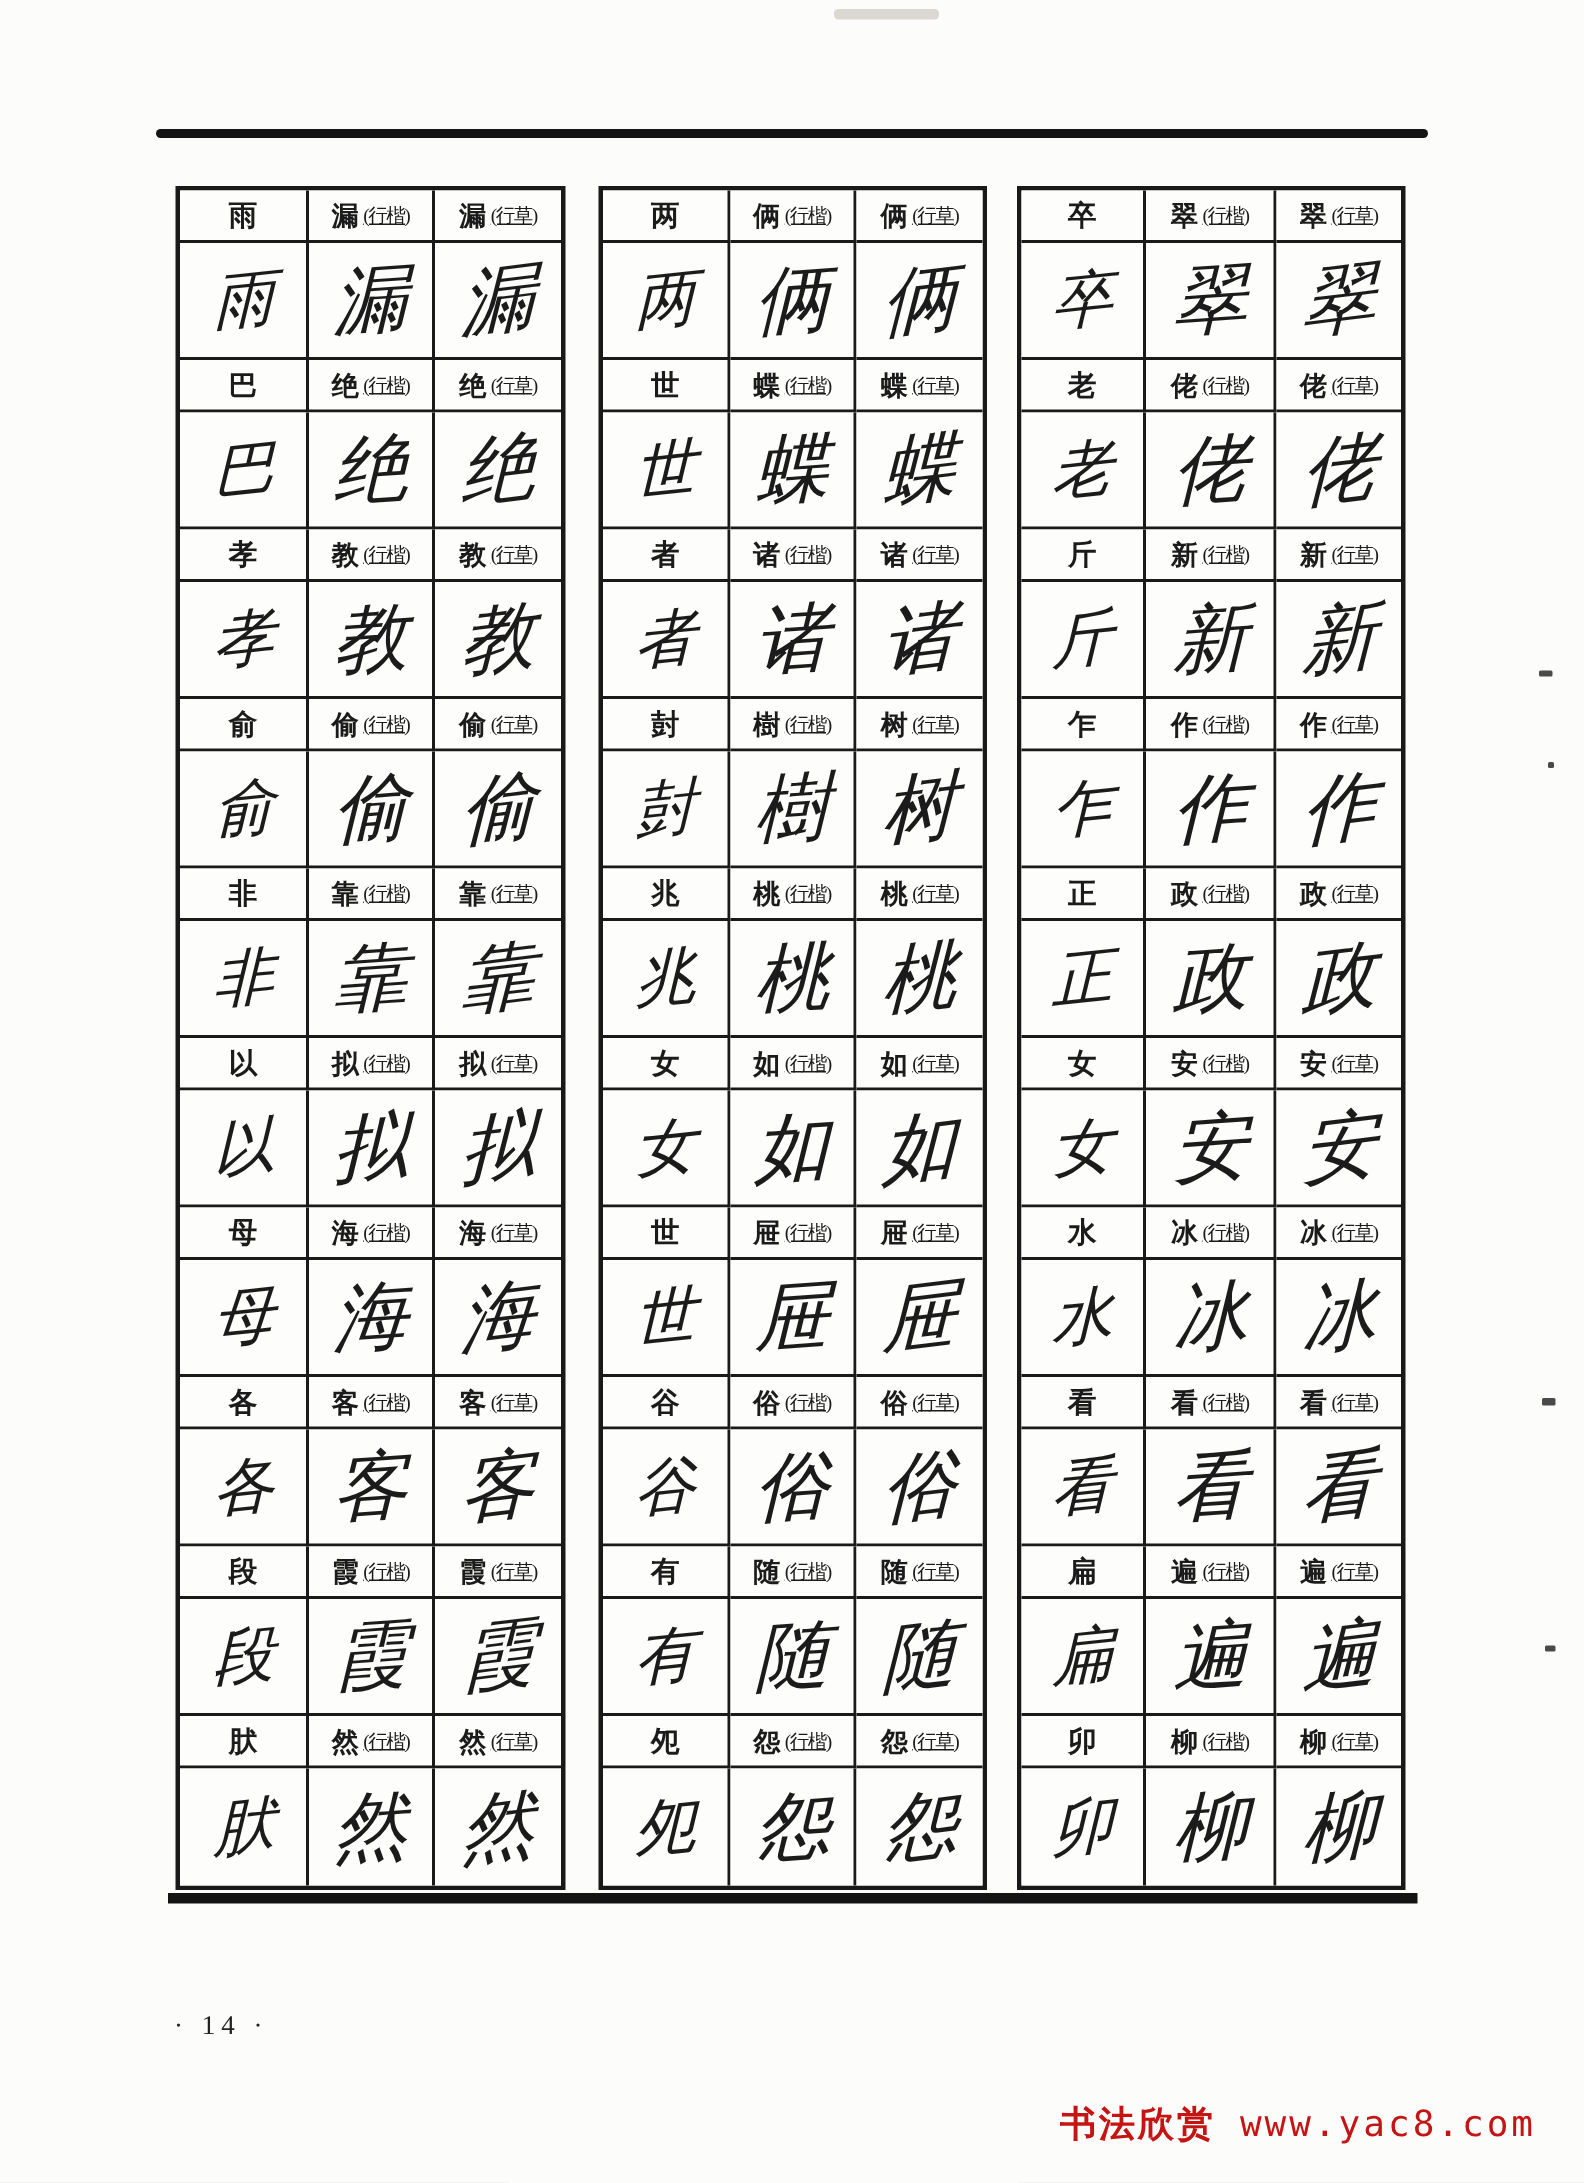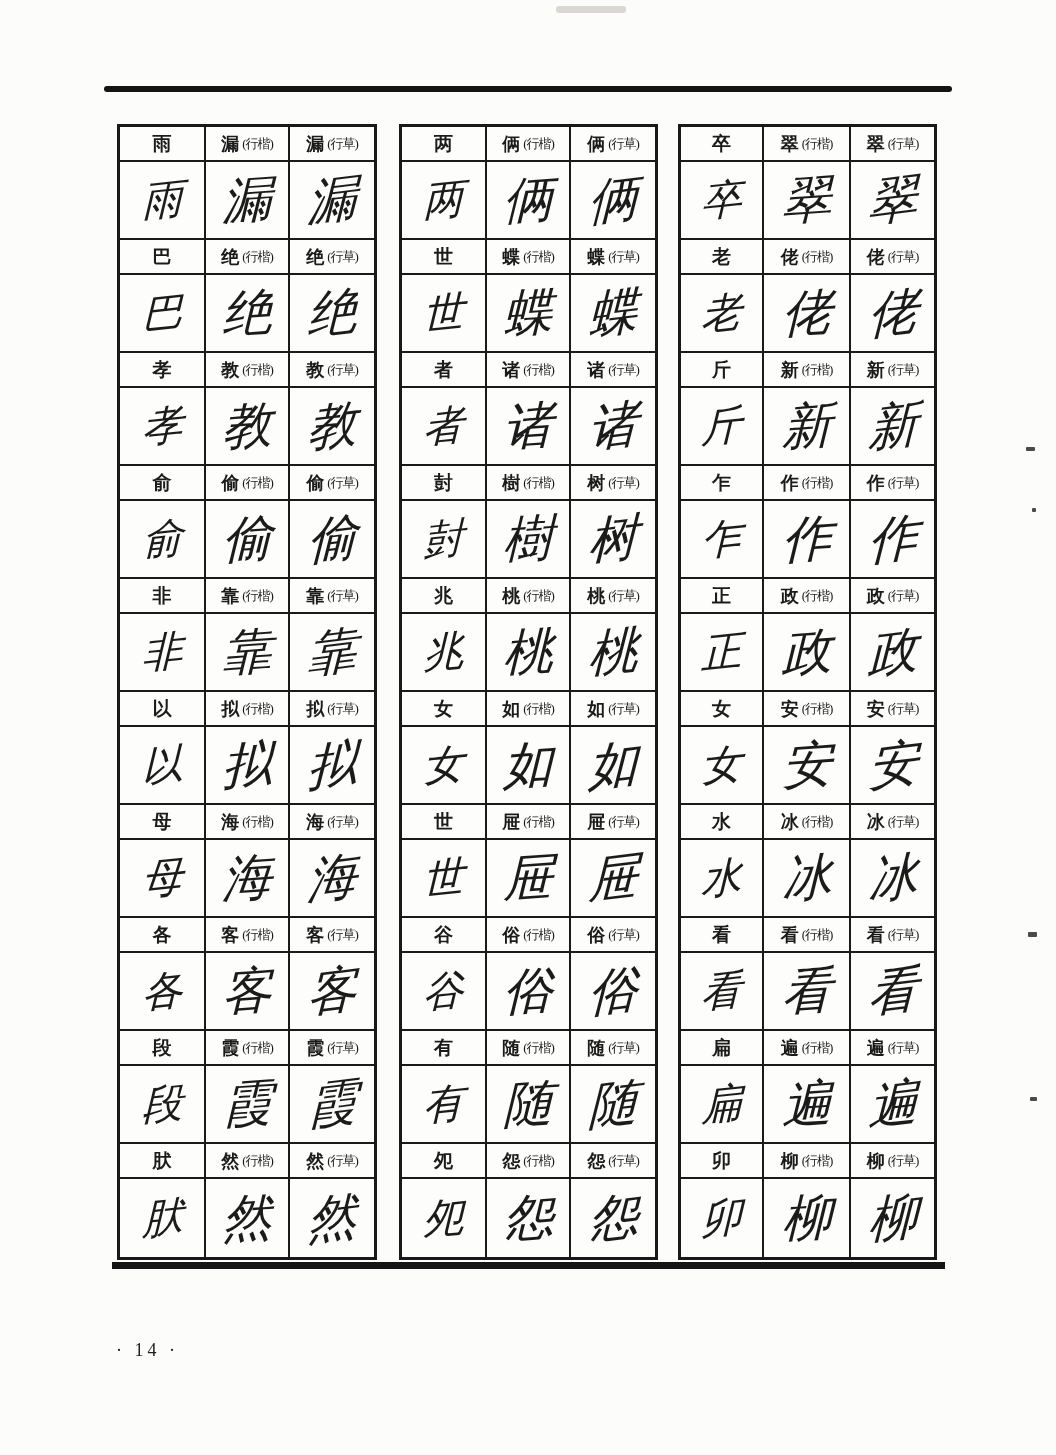--- a/index.html
+++ b/index.html
@@ -15,21 +15,21 @@
   #g2{left:399px;width:253px;grid-template-columns:85px 84px 1fr;}
   #g3{left:678px;width:253px;grid-template-columns:83px 87px 1fr;}
   .cell{box-sizing:border-box;border-right:2px solid #1a1a1a;border-bottom:2px solid #1a1a1a;
         display:flex;align-items:center;justify-content:center;overflow:hidden;background:#fdfdfb;}
   .cell:nth-child(3n){border-right:none;}
   .cell:nth-last-child(-n+3){border-bottom:none;}
   .h{height:35px;}
   .s{height:78px;}
   .bchar{font-size:19px;font-weight:bold;letter-spacing:0;}
   .hchar{font-size:18px;font-weight:bold;}
-  .hlabel{font-size:13px;margin-left:3px;white-space:nowrap;letter-spacing:-1px;}
+  .hlabel{font-size:13px;margin-left:3px;white-space:nowrap;letter-spacing:-1px;text-decoration:underline;}
   .cur{font-size:50px;font-style:italic;transform:rotate(-4deg) skewX(-4deg);line-height:1;}
   .base-cur{font-size:41px;transform:rotate(-6deg) skewX(-6deg);}
   .cao-cur{transform:rotate(-7deg) skewX(-8deg);}
   .page-number{position:absolute;left:116px;top:1340px;font-size:18px;
         letter-spacing:4px;color:#222;text-align:center;}
   .watermark{position:absolute;right:32px;top:1400px;color:#c41414;
         font-size:24px;white-space:nowrap;}
   .watermark .wm-cn{letter-spacing:2px;font-weight:bold;}
   .watermark .wm-url{font-family:"DejaVu Sans Mono",monospace;letter-spacing:2px;margin-left:10px;}
   .speck{position:absolute;background:#4a4a4a;border-radius:1px;}
@@ -674,19 +674,23 @@
   </div>
   <div class="cell s">
     <span class="cur cao-cur">柳</span>
   </div>
 </section>
 
   <div class="bottom-rule"></div>
 
   <div class="page-number">· 14 ·</div>
 
+  <div class="watermark">
+    <span class="wm-cn">书法欣赏</span>
+    <span class="wm-url">www.yac8.com</span>
+  </div>
 
   <div class="speck" style="left:1026px;top:447px;width:9px;height:4px;"></div>
   <div class="speck" style="left:1032px;top:508px;width:4px;height:4px;"></div>
   <div class="speck" style="left:1028px;top:932px;width:9px;height:5px;"></div>
   <div class="speck" style="left:1030px;top:1097px;width:7px;height:4px;"></div>
 
 </div>
 
 </body></html>

